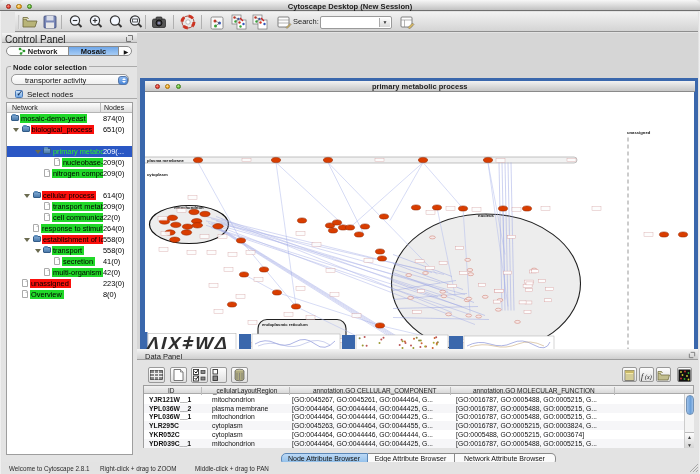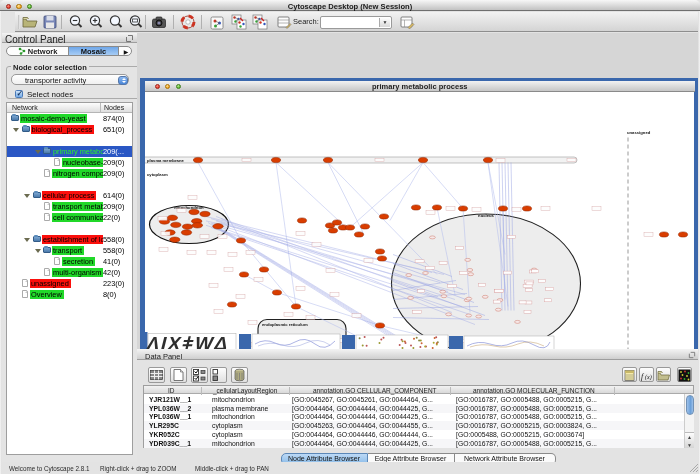--- a/index.html
+++ b/index.html
@@ -252,20 +252,25 @@
         </div>
         <div class="trow" style="top:88px;">
           <span class="fil" style="left:37px"></span>
           <span style="position:absolute;left:45px;top:0.5px;width:51px;overflow:hidden;white-space:nowrap;display:inline-block;height:10px"><span class="lab" style="background:#21d829">transport metabo</span></span>
           <span class="cnt">209(0)</span>
         </div>
         <div class="trow" style="top:99px;">
           <span class="fil" style="left:37px"></span>
           <span style="position:absolute;left:45px;top:0.5px;width:51px;overflow:hidden;white-space:nowrap;display:inline-block;height:10px"><span class="lab" style="background:#21d829">cell communicat</span></span>
           <span class="cnt">22(0)</span>
+        </div>
+        <div class="trow" style="top:110px;">
+          <span class="fil" style="left:26px"></span>
+          <span style="position:absolute;left:34px;top:0.5px;width:62px;overflow:hidden;white-space:nowrap;display:inline-block;height:10px"><span class="lab" style="background:#21d829">response to stimul</span></span>
+          <span class="cnt">264(0)</span>
         </div>
         <div class="trow" style="top:121px;">
           <span class="arr" style="left:16.5px"></span>
           <span class="fold" style="left:26px"></span>
           <span style="position:absolute;left:35px;top:0.5px;width:61px;overflow:hidden;white-space:nowrap;display:inline-block;height:10px"><span class="lab" style="background:#fb0f0c">establishment of lo</span></span>
           <span class="cnt">558(0)</span>
         </div>
         <div class="trow" style="top:132px;">
           <span class="arr" style="left:28px"></span>
           <span class="fold" style="left:36px"></span>

